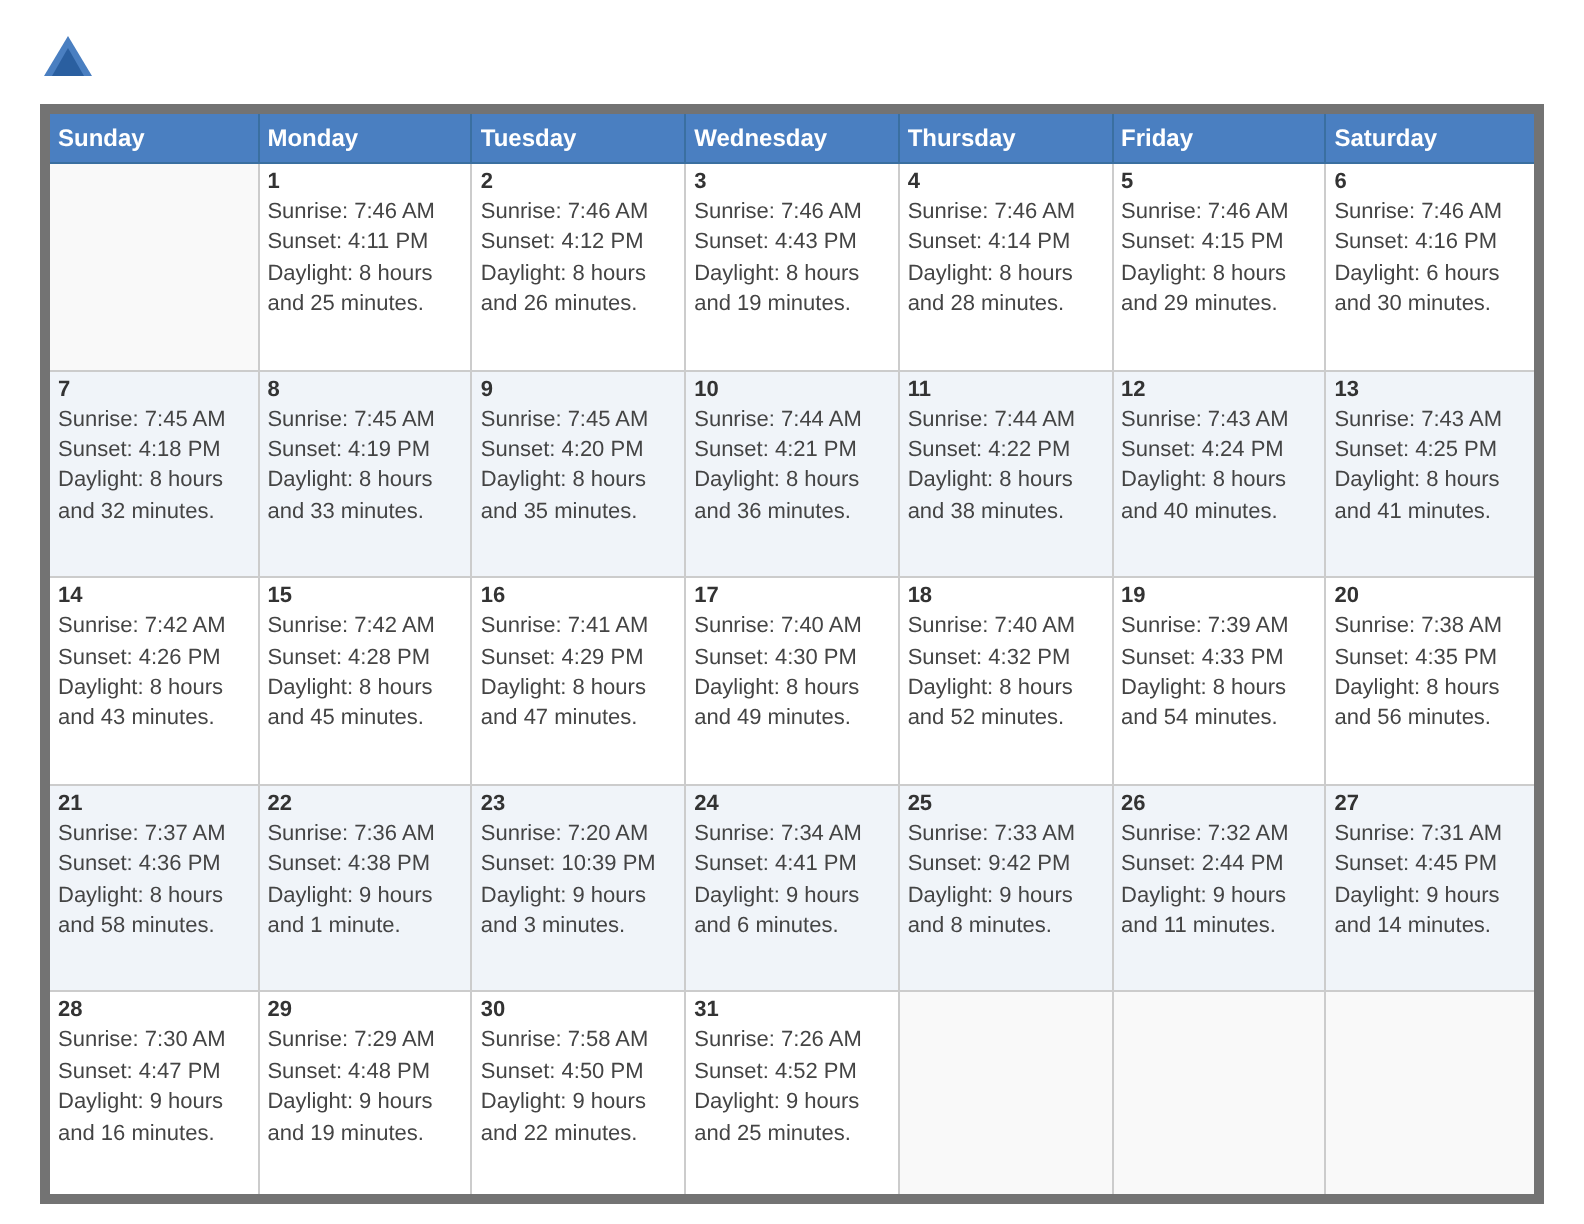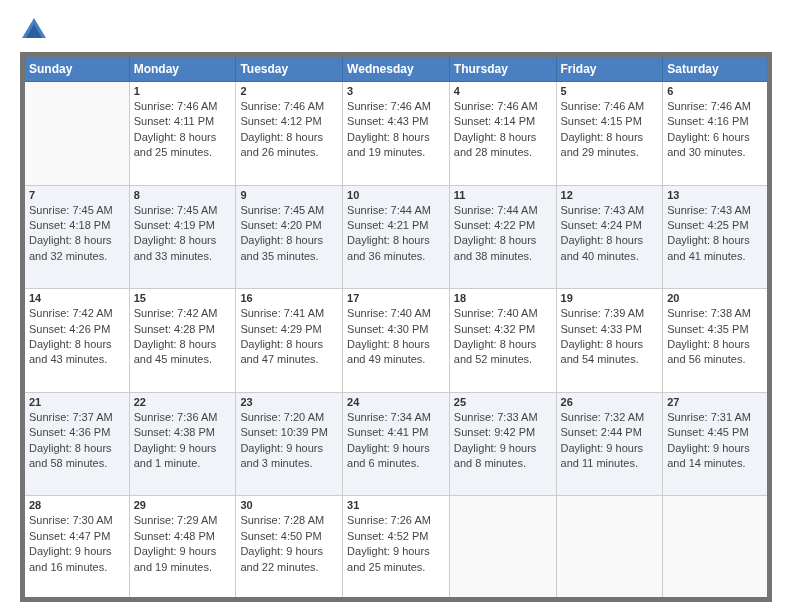--- a/index.html
+++ b/index.html
@@ -377,21 +377,21 @@
             <span class="day-num">29</span>
             <div class="day-info">
               <div>Sunrise: 7:29 AM</div>
               <div>Sunset: 4:48 PM</div>
               <div>Daylight: 9 hours and 19 minutes.</div>
             </div>
           </td>
           <td>
             <span class="day-num">30</span>
             <div class="day-info">
-              <div>Sunrise: 7:28 AM</div>
+              <div>Sunrise: 7:58 AM</div>
               <div>Sunset: 4:50 PM</div>
               <div>Daylight: 9 hours and 22 minutes.</div>
             </div>
           </td>
           <td>
             <span class="day-num">31</span>
             <div class="day-info">
               <div>Sunrise: 7:26 AM</div>
               <div>Sunset: 4:52 PM</div>
               <div>Daylight: 9 hours and 25 minutes.</div>

